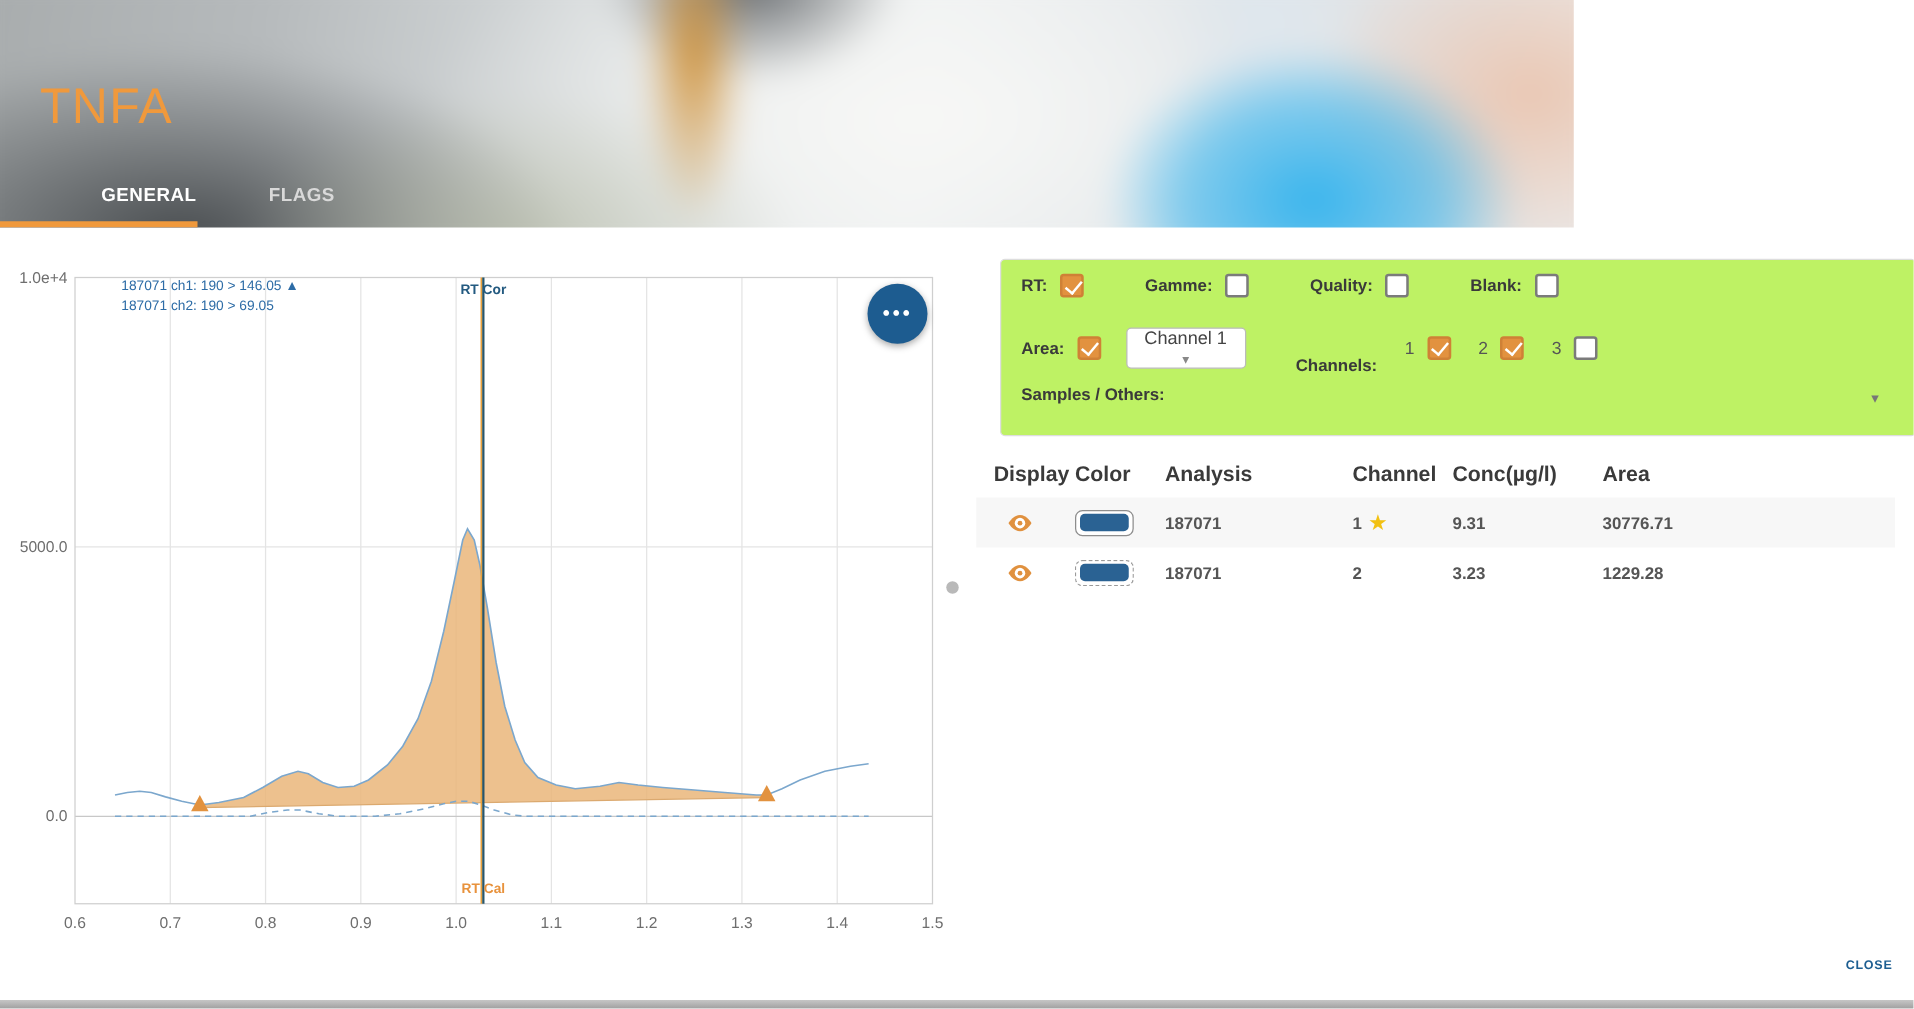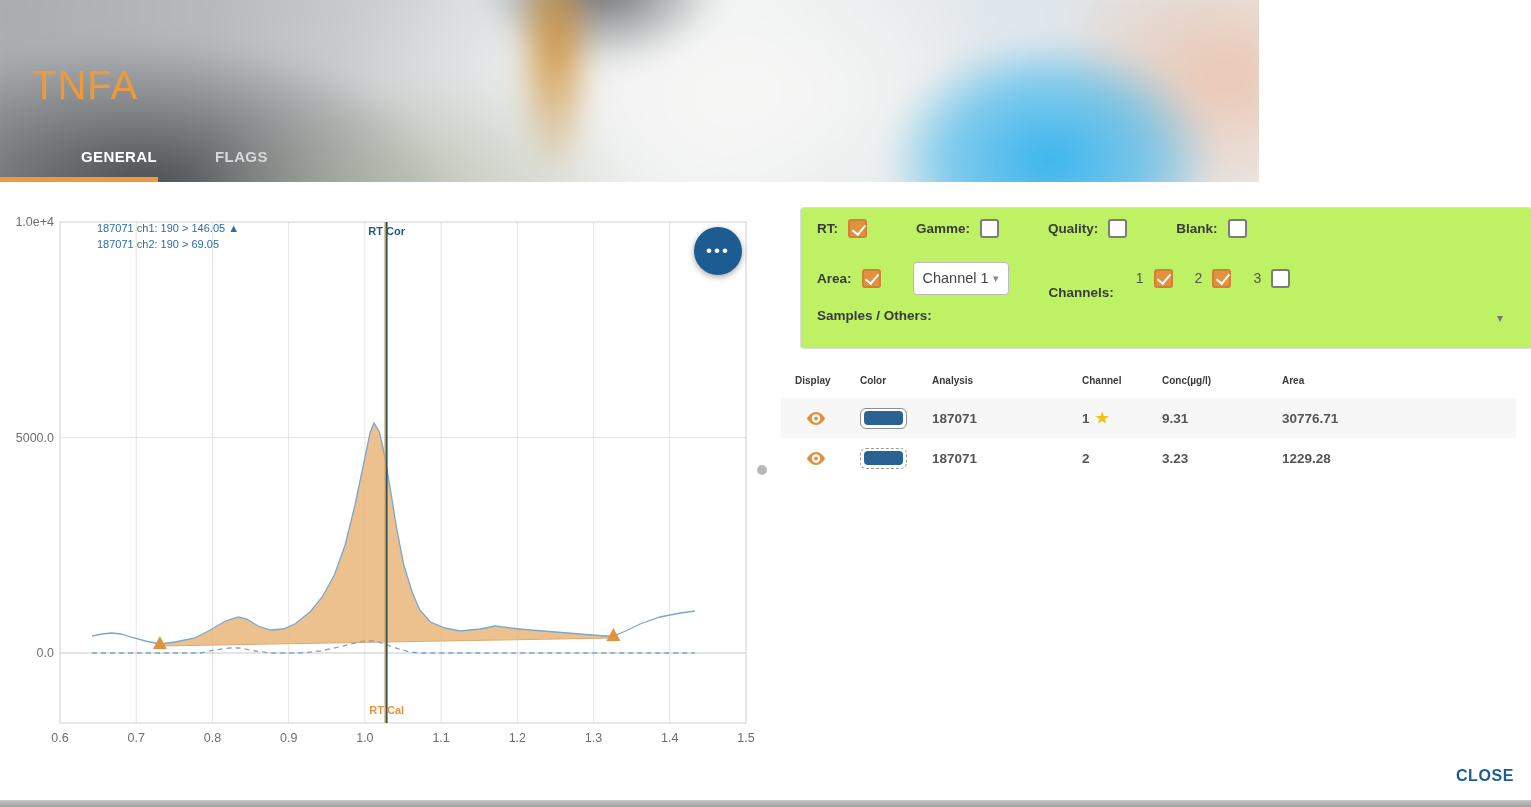--- a/index.html
+++ b/index.html
@@ -47,43 +47,43 @@
   .f-row { position:absolute; left:16px; display:flex; align-items:center; }
   .f-row1 { top:11px; }
   .f-row2 { top:48px; }
   .f-label { font-size:13.5px; font-weight:bold; color:#3a3a3a; }
   .cb { width:19px; height:19px; border:2px solid #7b7b7b; border-radius:3px; background:#fff;
     margin-left:10px; position:relative; cursor:pointer; flex:none; }
   .cb.checked { background:#e2923f; border-color:#cf8136; }
   .cb.checked::after { content:""; position:absolute; left:4.5px; top:0.5px; width:6px; height:11px;
     border:solid #fff; border-width:0 2.5px 2.5px 0; transform:rotate(40deg); }
   .gap36 { margin-left:49px; }
-  .dropdown { margin-left:32px; width:96px; height:33px; border:1px solid #bbb; border-radius:4px;
-    background:#fff; display:flex; align-items:center; padding:0 9px; cursor:pointer; }
+  .dropdown { margin-left:20px; width:96px; height:33px; border:1px solid #bbb; border-radius:4px;
+    background:#fff; display:flex; align-items:center; padding:0 9px; cursor:pointer;flex-direction:column; }
   .dropdown .dd-value { font-size:14.5px; color:#444; flex:1; }
   .dd-caret { color:#888; font-size:11px; }
   .f-channels-label { margin-left:40px;margin-top:29px; }
   .ch-num { font-size:14px; color:#555; margin-left:22px; }
   .f-row3 { position:absolute; left:16px; top:100px; display:flex; align-items:flex-end; width:700px; }
   .samples-caret { position:absolute; right:14px; top:3px; color:#777; font-size:12px; cursor:pointer; }
 
   
   .table { position:absolute; left:781px; top:362px; width:735px; }
   .t-row { display:grid; grid-template-columns:65px 72px 150px 80px 120px 1fr; align-items:center; padding-left:14px;font-weight:bold; }
-  .t-head { height:36px; font-size:10px; font-weight:bold; color:#3a3a3a; }
+  .t-head { height:36px; font-size:17px; font-weight:bold; color:#3a3a3a; }
   .t-data { height:40px; font-size:13.5px; color:#555; }
   .t-data.alt { background:#f7f7f7; }
   .eye { margin-left:10px; cursor:pointer; display:inline-flex; }
   .swatch { width:47px; height:21px; border:1px solid #8d8d8d; border-radius:6px;
     display:flex; align-items:center; justify-content:center; cursor:pointer; background:#fff; }
   .swatch[data-style="dashed"] { border-style:dashed; border-color:#9a9a9a; }
   .swatch-inner { width:39px; height:14px; border-radius:4px; }
   .star { color:#f2c112; font-size:15px; margin-left:6px; }
 
-  .close-btn { position:absolute; right:17px; top:767px; color:#1d5e91; font-size:16px;
+  .close-btn { position:absolute; right:17px; top:767px; color:#1d5e91; font-size:10px;
     font-weight:bold; letter-spacing:0.6px; cursor:pointer; }
   .bottom-strip { position:absolute; left:0; top:800px; width:1531px; height:7px;
     background:linear-gradient(#c6c6c6,#a0a0a0); }
 </style>
 </head>
 <body>
 
 <div class="app">
 
   <div class="header">

